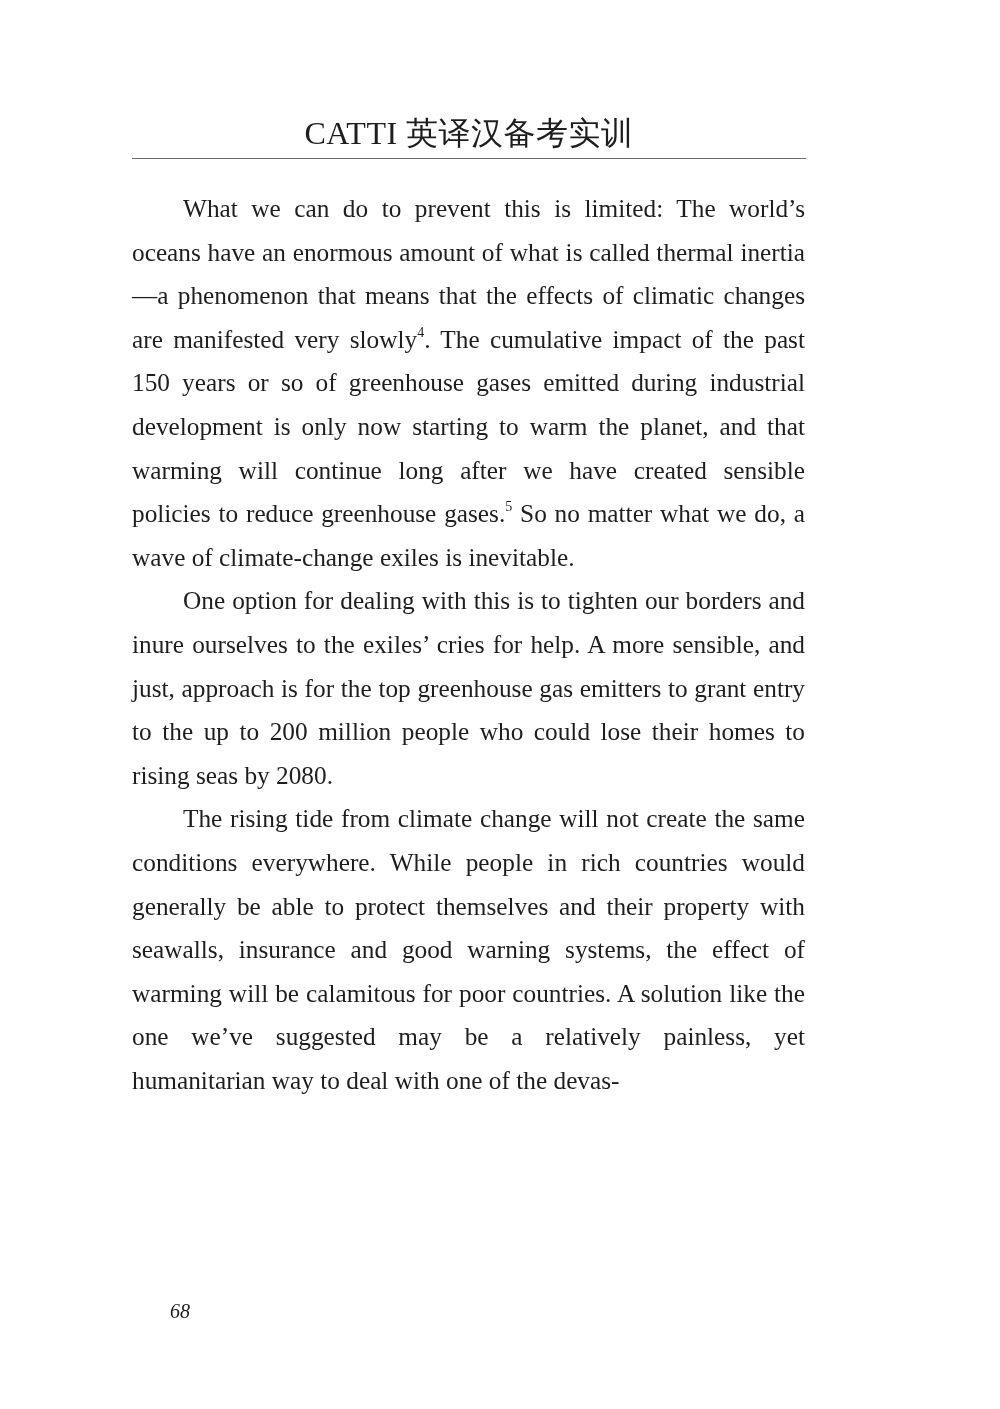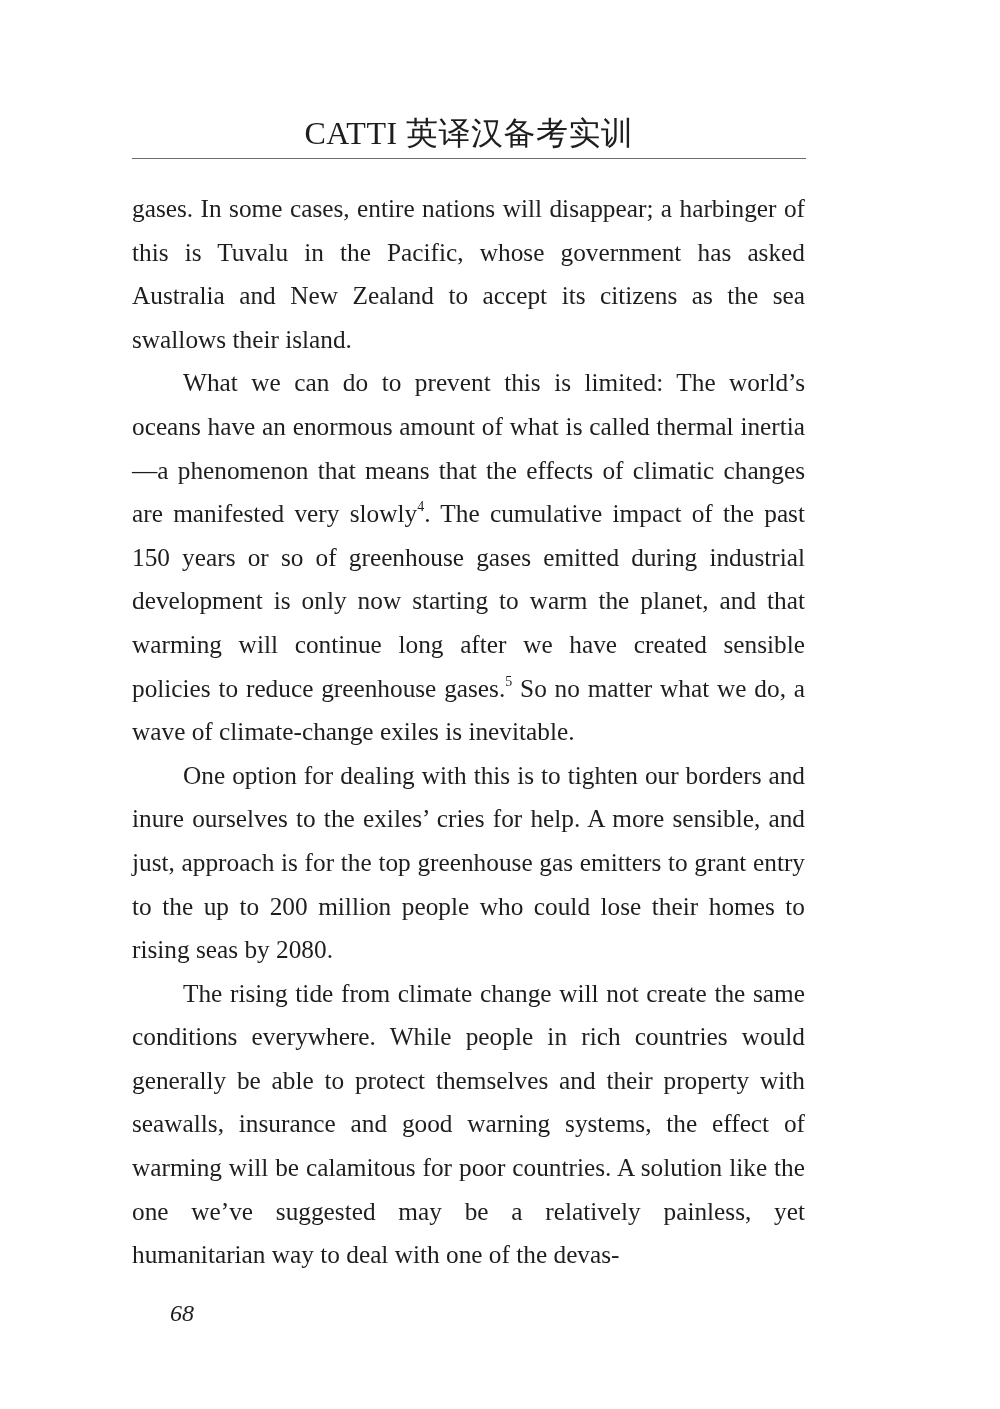--- a/index.html
+++ b/index.html
@@ -8,32 +8,29 @@
   .running-head { position: absolute; left: 132px; top: 118px; width: 674px; text-align: center;
                   font-size: 32px; line-height: 30px; letter-spacing: 0.5px; }
   .head-rule { position: absolute; left: 132px; top: 158px; width: 674px; height: 0;
                border-top: 1.5px solid #6b6b6b; }
   .text-body { position: absolute; left: 132px; top: 187px; width: 673px; }
   .para { margin: 0; font-size: 25.3px; line-height: 43.6px; text-align: justify; }
   .para.indent { text-indent: 51px; }
   .ul { text-decoration-thickness: 1.5px; text-underline-offset: 5px;
         text-decoration-color: #555; }
   sup { font-size: 14px; line-height: 0; vertical-align: 11px; }
-  .folio { position: absolute; left: 170px; top: 1300px; font-size: 24px; font-style: italic; }
+  .folio { position: absolute; left: 170px; top: 1300px; font-size: 20px; font-style: italic; }
 </style>
 </head>
 <body>
 
 <div class="running-head">CATTI 英译汉备考实训</div>
 <div class="head-rule"></div>
 
 <div class="text-body">
-  <p class="para">
-    <span>gases. In some cases, entire nations will disappear; a harbinger of this is Tuvalu in the Pacific, whose government has asked Australia and New Zealand to accept its citizens as the sea swallows their island.</span>
-  </p>
   <p class="para indent"><span>What we can do to prevent this is limited: The world’s oceans have an enormous amount of what is called thermal inertia—</span><span class="ul">a phenomenon that means that the effects of climatic changes are manifested very slowly</span><sup>4</sup><span>. </span><span class="ul">The cumulative impact of the past 150 years or so of greenhouse gases emitted during industrial development is only now starting to warm the planet, and that warming will continue long after we have created sensible policies to reduce greenhouse gases.</span><sup>5</sup><span> So no matter what we do, a wave of climate-change exiles is inevitable.</span></p>
   <p class="para indent">
     <span>One option for dealing with this is to tighten our borders and inure ourselves to the exiles’ cries for help. A more sensible, and just, approach is for the top greenhouse gas emitters to grant entry to the up to 200 million people who could lose their homes to rising seas by 2080.</span>
   </p>
   <p class="para indent">
     <span>The rising tide from climate change will not create the same conditions everywhere. While people in rich countries would generally be able to protect themselves and their property with seawalls, insurance and good warning systems, the effect of warming will be calamitous for poor countries. A solution like the one we’ve suggested may be a relatively painless, yet humanitarian way to deal with one of the devas-</span>
   </p>
 </div>
 
 <div class="folio">68</div>

